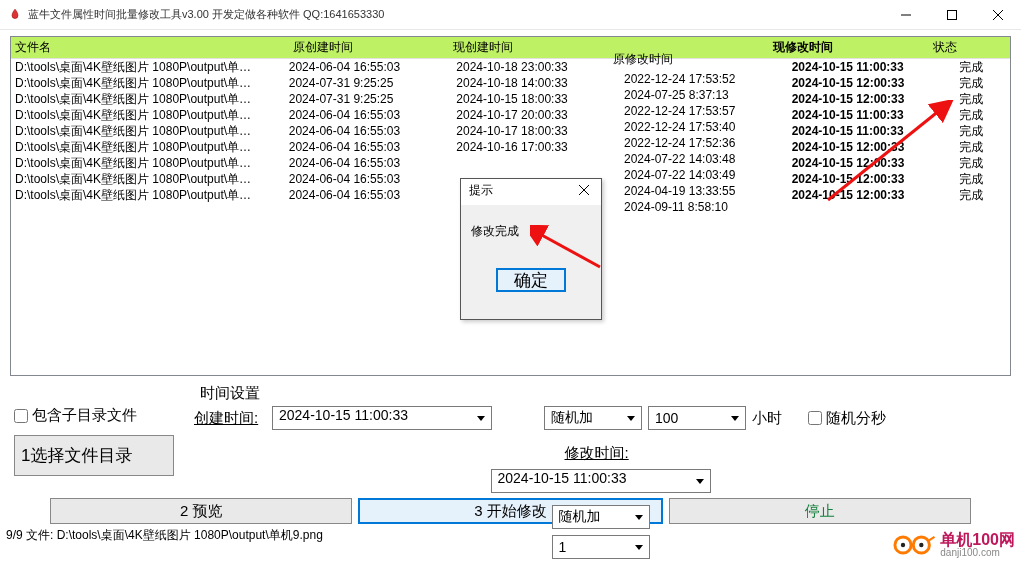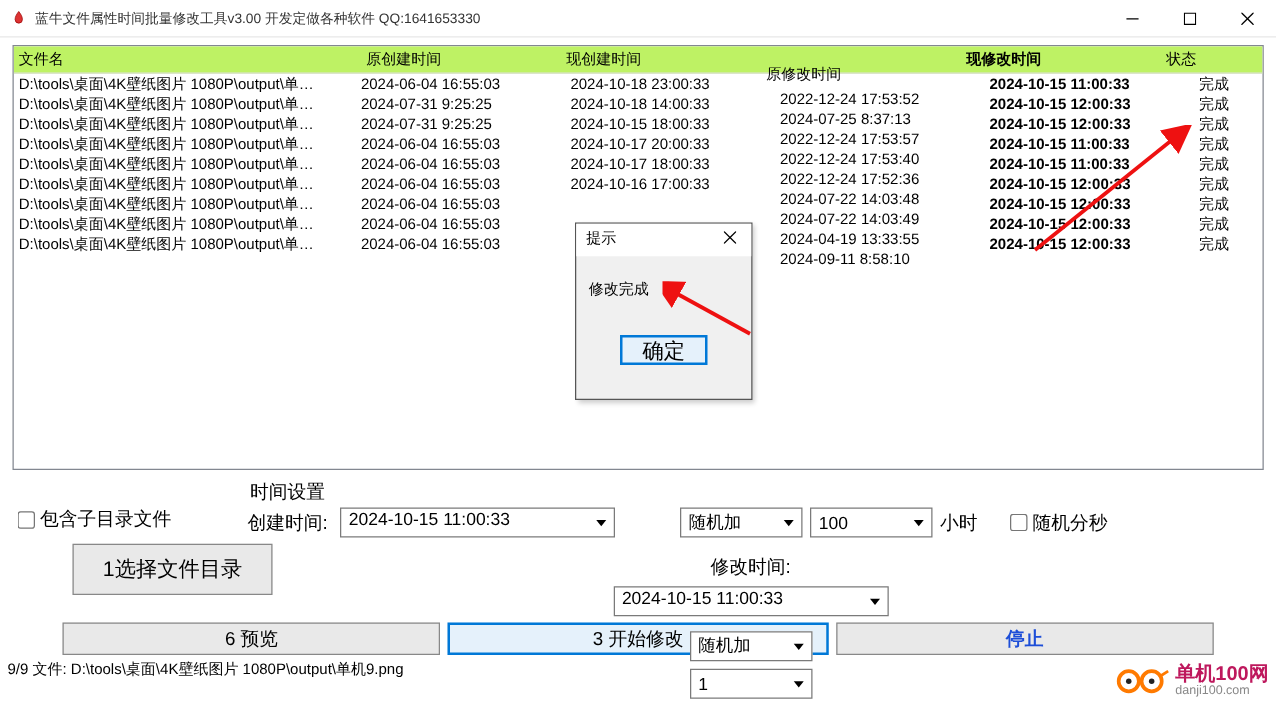--- a/index.html
+++ b/index.html
@@ -18,40 +18,40 @@
 .th { padding: 0 4px; white-space: nowrap; overflow: hidden; }
 .c0 { width: 278px; } .c1 { width: 160px; } .c2 { width: 160px; } .c3 { width: 160px; margin-top: 24px; } .c4 { width: 160px; font-weight: bold; } .c5 { width: 60px; }
 .tbody { font-family: SimSun, monospace; font-size: 12px; }
 .row { display: flex; height: 16px; align-items: center; gap: 23px; }
 .td { padding: 0 4px; white-space: nowrap; overflow: hidden; text-overflow: ellipsis; }
 
 .settings { margin-top: 8px; display: flex; gap: 10px; padding: 0 4px; height: 110px; }
 .leftcol { width: 170px; padding-top: 22px; }
 .leftcol label.chk { display: flex; align-items: center; font-size: 15px; gap: 4px; margin-bottom: 10px; }
 .leftcol input[type=checkbox]{ width:14px; height:14px; }
-.bigbtn { border: 1px solid #888; background: #e9e9e9; font-size: 17px; padding: 8px 6px; width: 160px; text-align: center; margin-left: 44px; }
+.bigbtn { border: 1px solid #888; background: #e9e9e9; font-size: 17px; padding: 8px 6px; width: 160px; text-align: left; }
 
 .timebox { flex: 1; position: relative; }
 .fieldset-lbl { font-size: 15px; position: absolute; top: 0; left: 6px; }
 .trow { display: flex; align-items: center; gap: 6px; font-size: 15px; margin-top: 22px; }
 .trow2 { margin-top: 14px; flex-direction: column; }
-.lbl { width: 72px; text-align: center; }
+.lbl { width: 72px; text-align: left; text-decoration: underline; }
 .dt { border: 1px solid #7a7a7a; height: 24px; width: 220px; padding: 0 22px 0 6px; font-size: 14px; position: relative; background: #fff; }
 .dt::after { content: ""; position: absolute; right: 6px; top: 9px; border-left: 4px solid transparent; border-right: 4px solid transparent; border-top: 5px solid #000; }
 .sel { border: 1px solid #7a7a7a; height: 24px; padding: 0 20px 0 6px; font-size: 14px; position: relative; background: #fff; min-width: 98px; display: inline-flex; align-items: center; }
 .sel::after { content: ""; position: absolute; right: 6px; top: 9px; border-left: 4px solid transparent; border-right: 4px solid transparent; border-top: 5px solid #000; }
 .num { min-width: 98px; }
 .unit { font-size: 15px; }
 .chk2 { display: flex; align-items: center; gap: 4px; font-size: 15px; margin-left: 20px; }
 .chk2 input { width:14px; height:14px; }
 
 .btnrow { display: flex; gap: 6px; padding: 4px 40px 0 40px; }
 .actbtn { flex: 1; height: 26px; border: 1px solid #888; background: #e9e9e9; font-size: 15px; display: flex; align-items: center; justify-content: center; }
 .actbtn.primary { border: 2px solid #0078d7; background: #e5f1fb; }
-.actbtn.disabled { color: #1d4ed8; font-weight: bold; }
+.actbtn.disabled { color: #15803d; }
 
 .status { font-size: 12px; padding: 3px 6px; }
 
 .dialog { position: absolute; left: 460px; top: 178px; width: 142px; height: 142px; border: 1px solid #555; background: #f0f0f0; box-shadow: 2px 2px 4px rgba(0,0,0,.2); }
 .dialog .dtb { height: 26px; display: flex; align-items: center; justify-content: space-between; padding: 0 4px 4px 8px; font-size: 12px; background:#fff; }
 .dialog .dclose { width: 26px; height: 22px; display:flex; align-items:center; justify-content:center; }
 .dialog .dbody { padding: 18px 10px 10px 10px; font-size: 12px; }
 .dialog .dbtn { margin: 28px auto 0 auto; width: 70px; height: 24px; border: 2px solid #0078d7; background: #e5f1fb; display:flex; align-items:center; justify-content:center; font-size:17px; }
 
 .arrow { position: absolute; pointer-events: none; }
@@ -207,21 +207,21 @@
         <span class="unit">小时</span>
         <label class="chk2">
           <input type="checkbox" style="">
           <span>随机分秒</span>
         </label>
       </div>
     </div>
   </div>
 
   <div class="btnrow">
-    <div class="actbtn">6 预览</div>
+    <div class="actbtn">2 预览</div>
     <div class="actbtn primary">3 开始修改</div>
     <div class="actbtn disabled">停止</div>
   </div>
 </div>
 
 <div class="status">9/9 文件:  D:\tools\桌面\4K壁纸图片 1080P\output\单机9.png</div>
 
 <div class="dialog">
   <div class="dtb">
     <span>提示</span>

